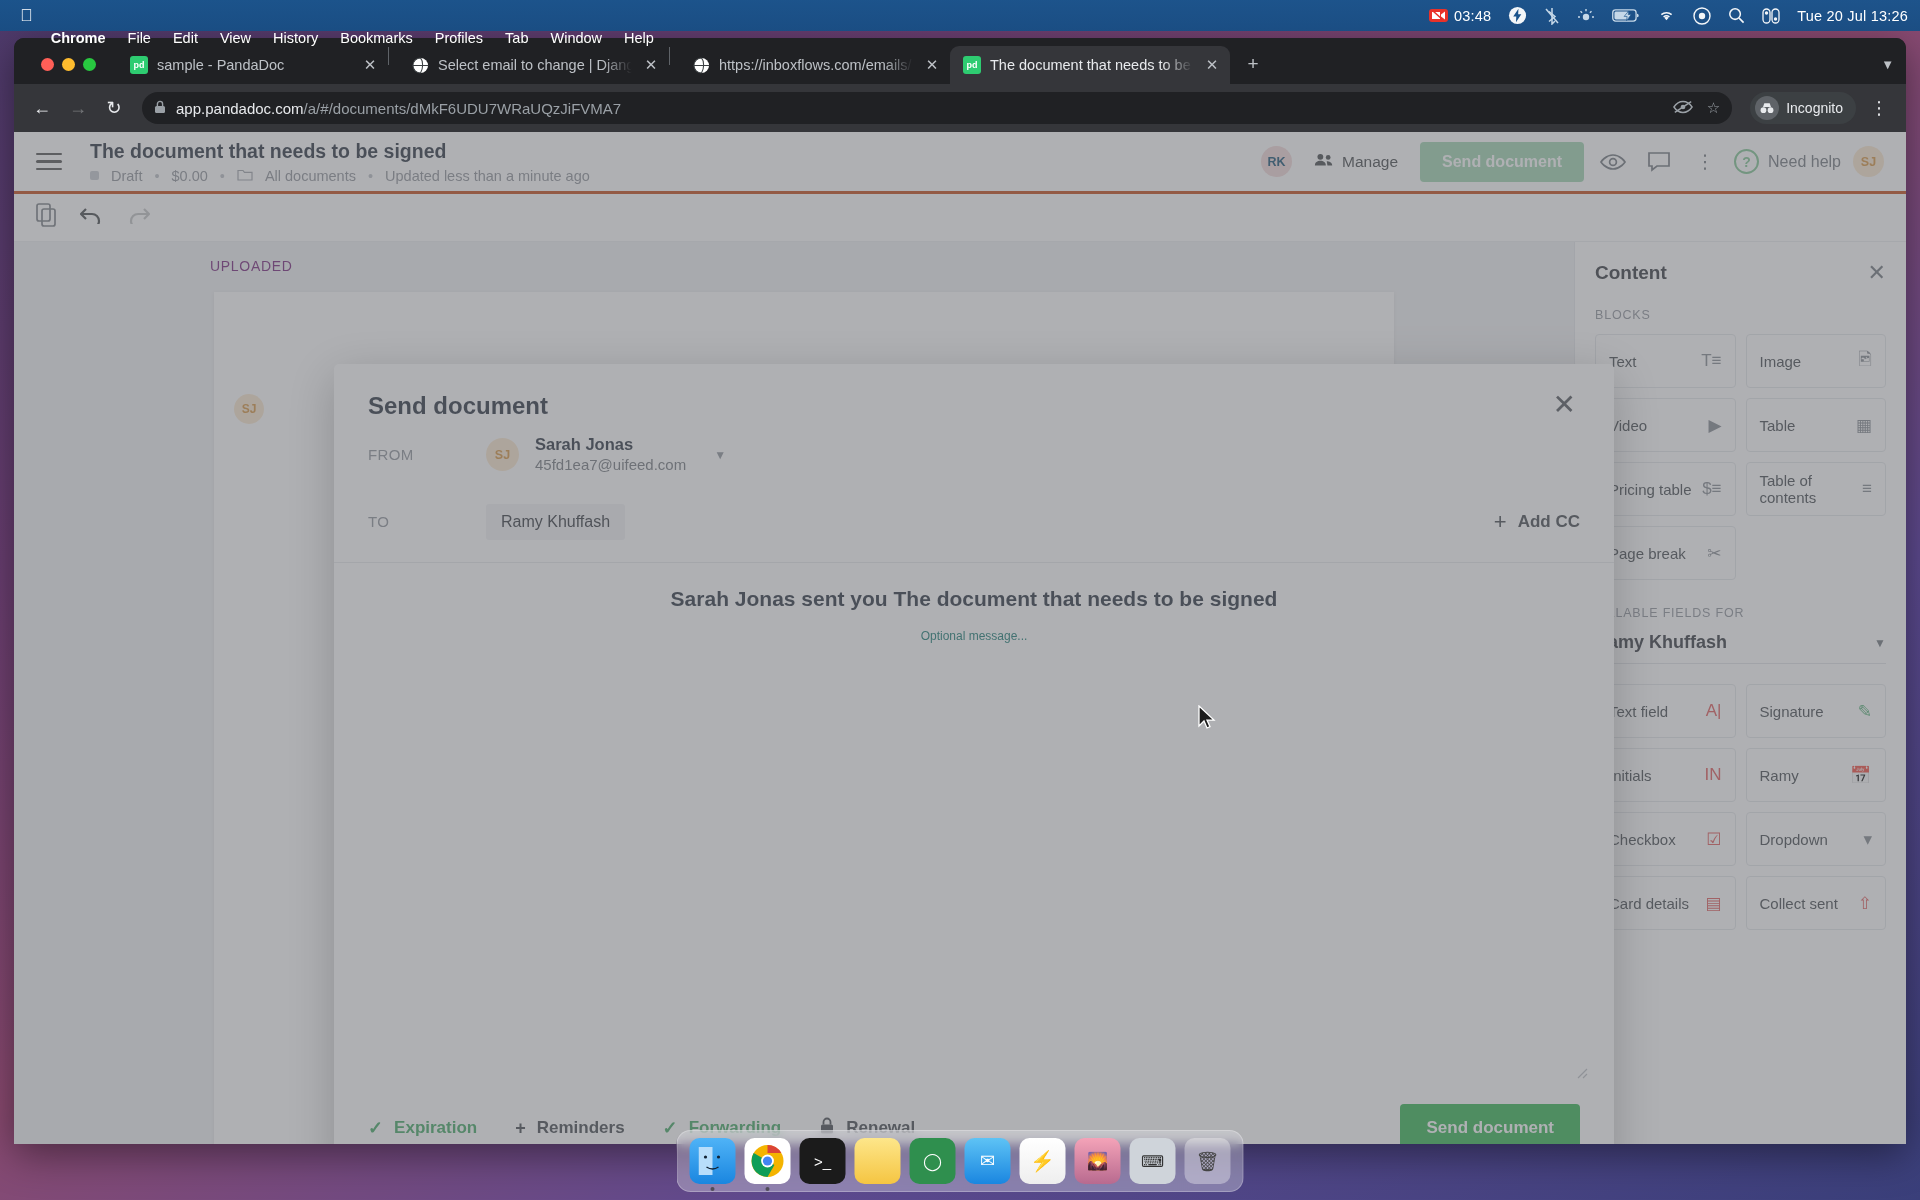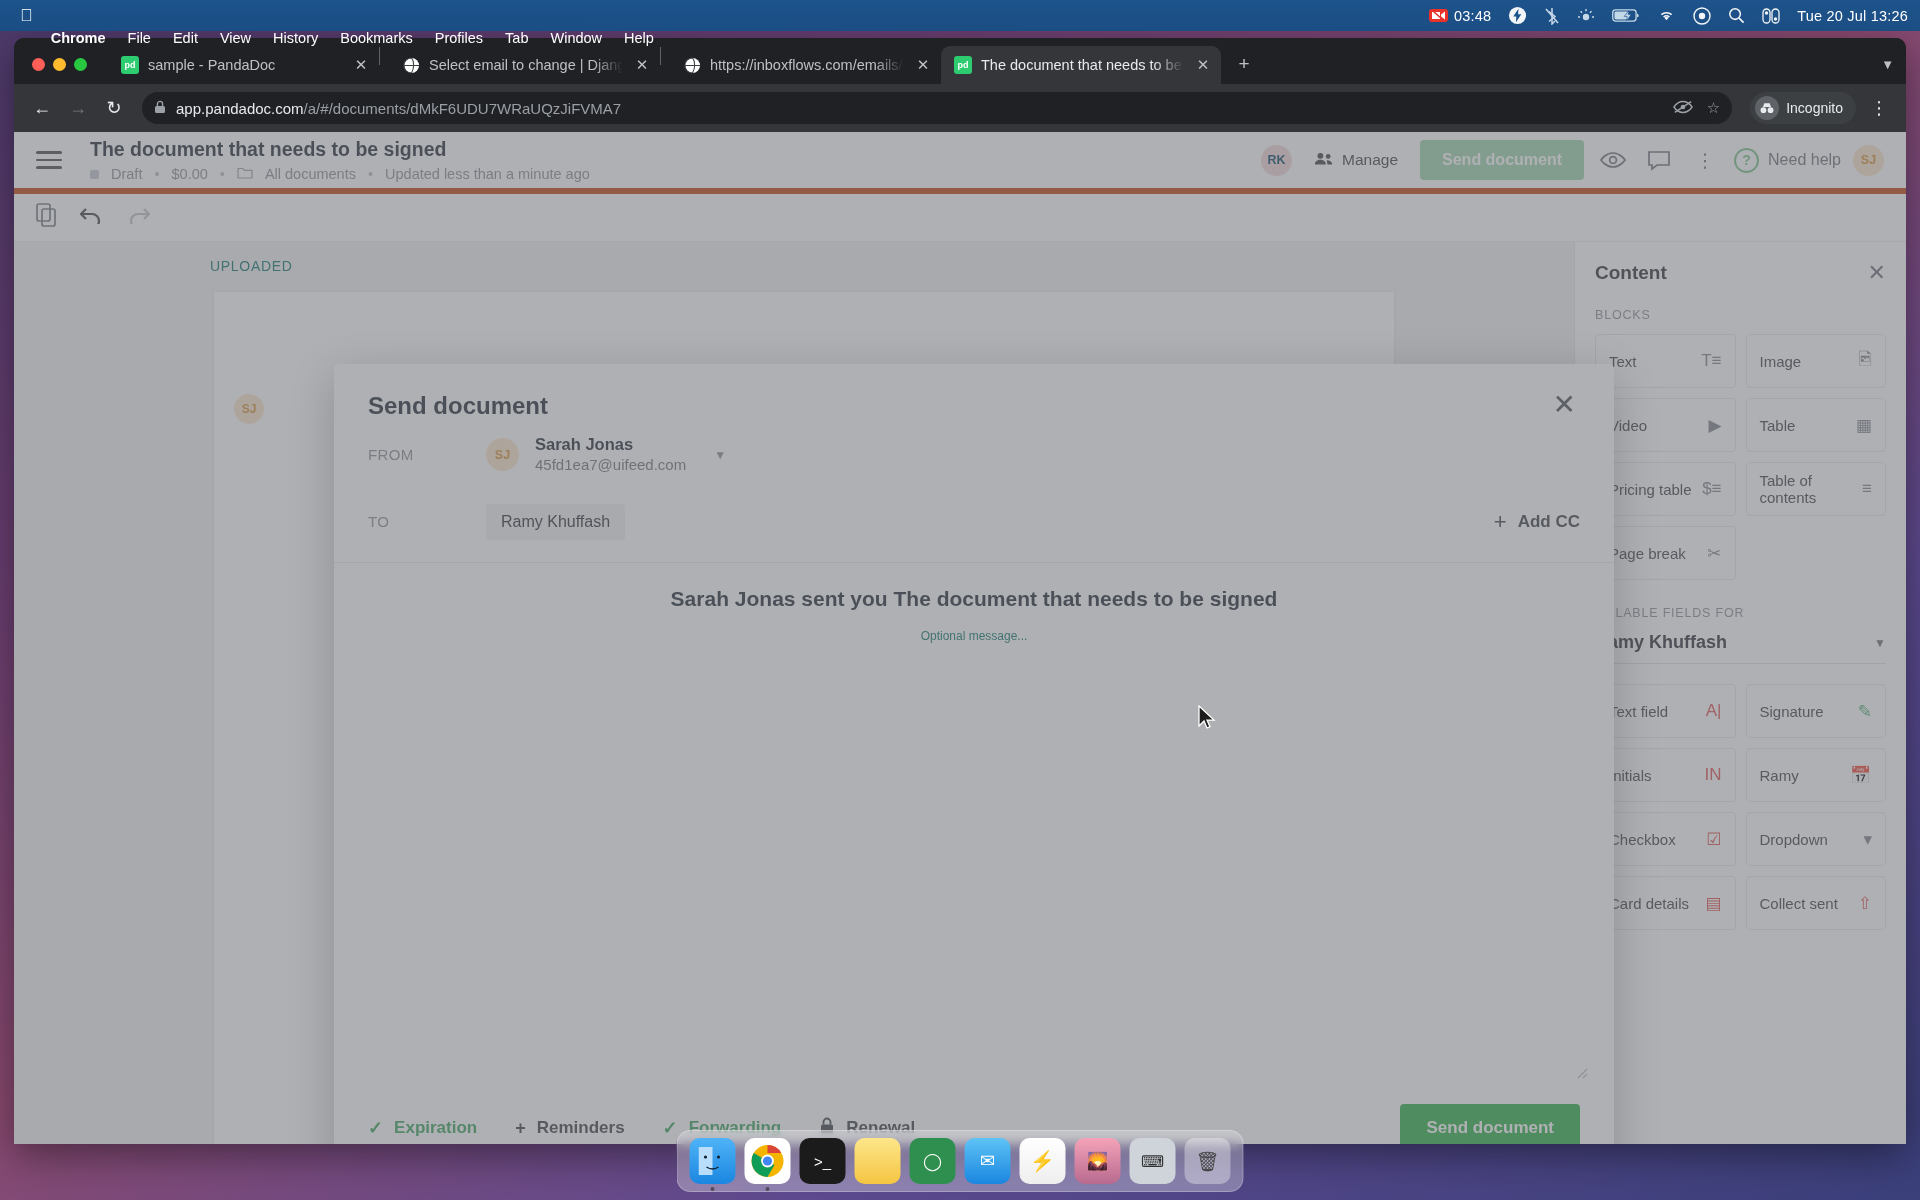--- a/index.html
+++ b/index.html
@@ -42,21 +42,21 @@
   #chrome-window {
     position: absolute; left: 14px; top: 38px; right: 14px; bottom: 56px;
     background: #202124;
     border-radius: 10px 10px 0 0;
     overflow: hidden;
     box-shadow: 0 10px 40px rgba(0,0,0,.45);
   }
   
   #tabstrip {
     height: 46px; background: #202124; display: flex; align-items: flex-end;
-    padding-left: 10px; position: relative;
+    padding-left: 19px; position: relative;
   }
   .traffic { display: flex; align-items: center; gap: 8px; padding: 0 12px 13px 8px; }
   .tl { width: 13px; height: 13px; border-radius: 50%; }
   .tl.r { background: #ff5f57; } .tl.y { background: #febc2e; } .tl.g { background: #28c840; }
   .tab {
     height: 38px; display: flex; align-items: center; gap: 9px;
     padding: 0 8px 0 13px; min-width: 0; width: 280px;
     border-radius: 9px 9px 0 0; color: #bdc1c6; font-size: 14.5px; position: relative;
   }
   .tab.inactive { background: transparent; }
@@ -105,21 +105,21 @@
     display:flex; align-items:center; justify-content:center; }
   .kebab { width: 30px; height: 32px; display:flex; align-items:center;
     justify-content:center; color:#e8eaed; font-size: 18px; margin-left: 4px;}
 
   
   #page { position: absolute; left: 0; right: 0; top: 94px; bottom: 0; background: #fff; }
 
   
   #app-header {
     height: 62px; display: flex; align-items: center; padding: 0 22px;
-    border-bottom: 6px solid #c2410c; background: #fff;
+    border-bottom: 3px solid #c2410c; background: #fff;
   }
   .burger { width: 26px; margin-right: 28px; display: flex; flex-direction: column; gap: 5px; }
   .burger span { display:block; height: 2.5px; background: #4a4a4a; border-radius: 2px; }
   .doc-titles { display: flex; flex-direction: column; gap: 5px; }
   .doc-title { font-size: 19.5px; font-weight: bold; color: #1f2937; }
   .doc-meta { font-size: 14.5px; color: #8b8f96; display: flex; align-items: center; gap: 12px; }
   .doc-meta .sq { width: 9px; height: 9px; background: #c4c8ce; border-radius: 2px; display:inline-block; }
   .doc-meta .dot { color: #b9bdc3; }
   .hdr-right { margin-left: auto; display: flex; align-items: center; gap: 12px; }
   .av-sm { width: 31px; height: 31px; border-radius: 50%; background: #f2d7d7;
@@ -142,21 +142,21 @@
     font-size: 12.5px; font-weight: bold; }
 
   
   #editor-toolbar { height: 48px; display:flex; align-items:center; gap: 22px;
     padding: 0 22px; border-bottom: 1px solid #eceef0; color: #73797f; font-size: 20px; }
 
   
   #canvas { position: absolute; top: 110px; left: 0; right: 332px; bottom: 0;
     background: #f0f1f3; overflow: hidden; }
   .uploaded-tab { position: absolute; left: 196px; top: 0; font-size: 14px;
-    letter-spacing: .7px; color: #0f766e; padding: 16px 0; }
+    letter-spacing: .7px; color: #701a75; padding: 16px 0; }
   .sheet { position: absolute; left: 200px; right: 180px; top: 50px; bottom: -40px;
     background: #fff; box-shadow: 0 1px 4px rgba(0,0,0,.08); }
   .sheet-av { position: absolute; left: 20px; top: 102px; width: 30px; height: 30px;
     border-radius: 50%; background: #fbe7cd; color: #d69138; font-size: 12px;
     font-weight: bold; display: flex; align-items: center; justify-content: center; }
   .sheet-heading { position: absolute; left: 120px; top: 205px; font-size: 28px;
     font-weight: bold; color: #2b2f36; }
   .sheet-underline { position: absolute; left: 138px; bottom: 140px; width: 255px;
     height: 2px; background: #e05252; }
 

